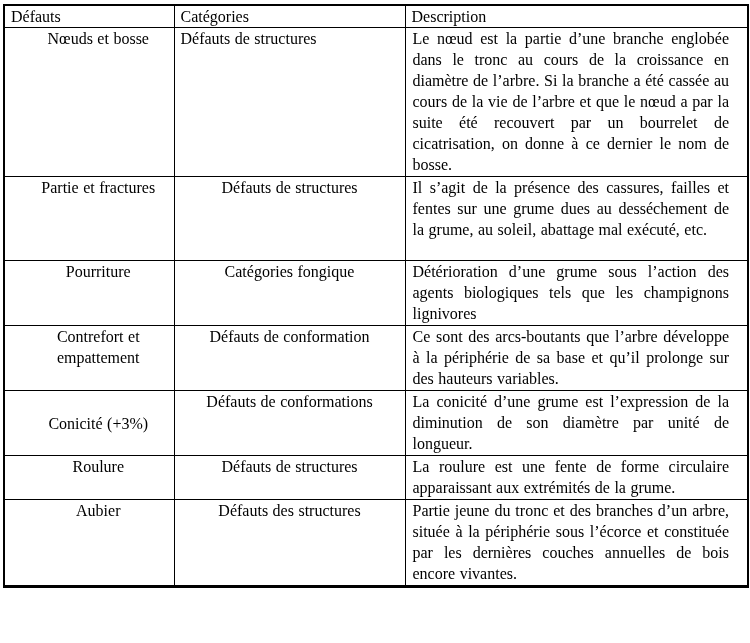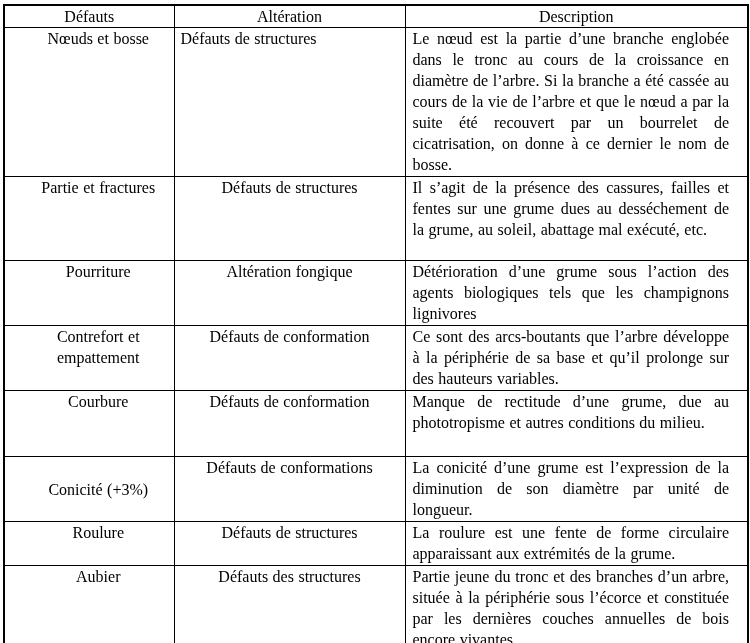--- a/index.html
+++ b/index.html
@@ -28,21 +28,21 @@
   }
   th, td {
     border: 1px solid #000000;
     vertical-align: top;
     padding: 0 6px;
     font-weight: normal;
     overflow: hidden;
     word-spacing: 0.5px;
   }
   thead th {
-    text-align: center;
+    text-align: left;
     height: 21px;
     white-space: nowrap;
   }
   td.defect   { text-align: center; padding-left: 24px; }
   td.category { text-align: center; }
   td.category.left { text-align: left; }
   td.defect.vmid   { vertical-align: middle; }
   td.desc {
     text-align: justify;
     padding: 0 18px 1px 7px;
@@ -63,49 +63,44 @@
 <div class="page">
   <table class="defects-table">
     <colgroup>
       <col style="width:170px">
       <col style="width:231px">
       <col style="width:343px">
     </colgroup>
     <thead>
       <tr>
         <th>Défauts</th>
-        <th>Altération</th>
+        <th>Catégories</th>
         <th>Description</th>
       </tr>
     </thead>
     <tbody>
       <tr class="rh1">
         <td class="defect">Nœuds et bosse</td>
         <td class="category left">Défauts de structures</td>
         <td class="desc">Le nœud est la partie d’une branche englobée dans le tronc au cours de la croissance en diamètre de l’arbre. Si la branche a été cassée au cours de la vie de l’arbre et que le nœud a par la suite été recouvert par un bourrelet de cicatrisation, on donne à ce dernier le nom de bosse.</td>
       </tr>
       <tr class="rh2">
         <td class="defect">Partie et fractures</td>
         <td class="category">Défauts de structures</td>
         <td class="desc">Il s’agit de la présence des cassures, failles et fentes sur une grume dues au desséchement de la grume, au soleil, abattage mal exécuté, etc.</td>
       </tr>
       <tr class="rh3">
         <td class="defect">Pourriture</td>
-        <td class="category">Altération fongique</td>
+        <td class="category">Catégories fongique</td>
         <td class="desc">Détérioration d’une grume sous l’action des agents biologiques tels que les champignons lignivores</td>
       </tr>
       <tr class="rh4">
         <td class="defect">Contrefort et empattement</td>
         <td class="category">Défauts de conformation</td>
         <td class="desc">Ce sont des arcs-boutants que l’arbre développe à la périphérie de sa base et qu’il prolonge sur des hauteurs variables.</td>
-      </tr>
-      <tr class="rh5">
-        <td class="defect">Courbure</td>
-        <td class="category">Défauts de conformation</td>
-        <td class="desc">Manque de rectitude d’une grume, due au phototropisme et autres conditions du milieu.</td>
       </tr>
       <tr class="rh6">
         <td class="defect vmid">Conicité (+3%)</td>
         <td class="category">Défauts de conformations</td>
         <td class="desc">La conicité d’une grume est l’expression de la diminution de son diamètre par unité de longueur.</td>
       </tr>
       <tr class="rh7">
         <td class="defect">Roulure</td>
         <td class="category">Défauts de structures</td>
         <td class="desc">La roulure est une fente de forme circulaire apparaissant aux extrémités de la grume.</td>

